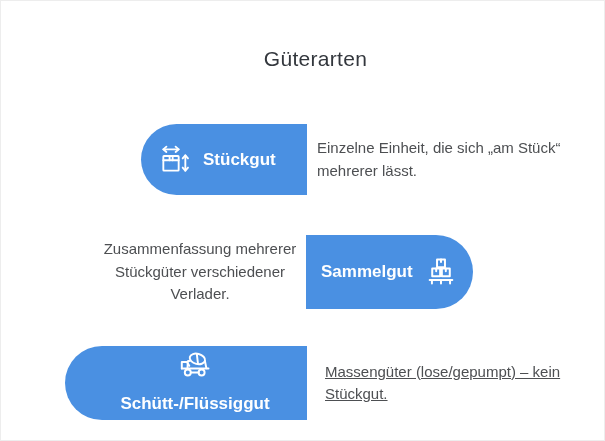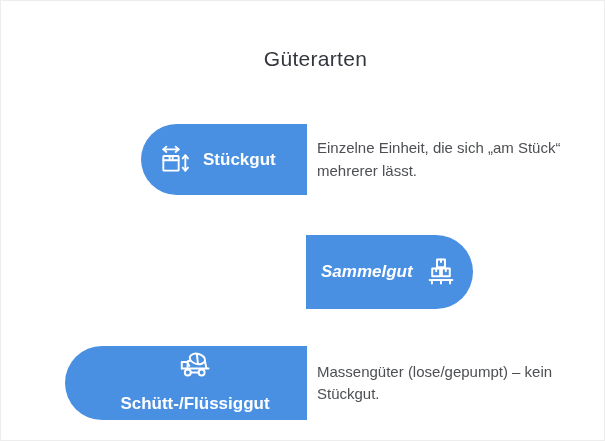--- a/index.html
+++ b/index.html
@@ -48,25 +48,25 @@
     line-height:1.5;
     display:flex;
     align-items:center;
     box-sizing:border-box;
   }
   .desc.center{justify-content:center;text-align:center;}
   
   #pill-1{top:123px;left:140px;width:166px;height:71px;padding-left:17px;gap:13px;}
   #desc-1{top:123px;left:316px;width:250px;height:71px;}
   
-  #pill-2{top:234px;left:305px;width:167px;height:74px;padding-left:15px;padding-right:16px;gap:11px;justify-content:space-between;font-style:italic;}
+  #pill-2{top:234px;left:305px;width:167px;height:74px;padding-left:15px;padding-right:16px;gap:11px;justify-content:space-between;}
   #desc-2{top:234px;left:98px;width:202px;height:74px;}
   
   #pill-3{top:345px;left:64px;width:242px;height:74px;padding-left:18px;gap:12px;flex-direction:column;}
-  #desc-3{top:345px;left:316px;width:252px;height:74px;}
+  #desc-3{top:345px;left:324px;width:252px;height:74px;text-decoration:underline;}
 </style>
 </head>
 <body>
 
 <div class="canvas">
 
   <div class="title">Güterarten</div>
 
   <div class="pill pill-left" id="pill-1">
     <span class="icon">
@@ -81,20 +81,23 @@
         <path d="M4 12.2 H15.5"></path>
         <path d="M8.7 9 v3.2 M11 9 v3.2"></path>
       </svg>
     </span>
     <span class="label">Stückgut</span>
   </div>
   <div class="desc" id="desc-1">
     <span>Einzelne Einheit, die sich „am Stück“ mehrerer lässt.</span>
   </div>
 
+  <div class="desc center" id="desc-2">
+    <span>Zusammenfassung mehrerer Stückgüter verschiedener Verlader.</span>
+  </div>
   <div class="pill pill-right" id="pill-2">
     <span class="label">Sammelgut</span>
     <span class="icon">
       <svg width="34" height="34" viewBox="0 0 24 24" fill="none" stroke="#ffffff" stroke-width="1.4" stroke-linecap="round" stroke-linejoin="round">
         <rect x="9.2" y="3.2" width="5.6" height="5.4"></rect>
         <path d="M12 3.2 v1.8"></path>
         <rect x="5.8" y="9.6" width="5.6" height="5.4"></rect>
         <rect x="12.6" y="9.6" width="5.6" height="5.4"></rect>
         <path d="M8.6 9.6 v1.8 M15.4 9.6 v1.8"></path>
         <path d="M4 17.6 H20"></path>

